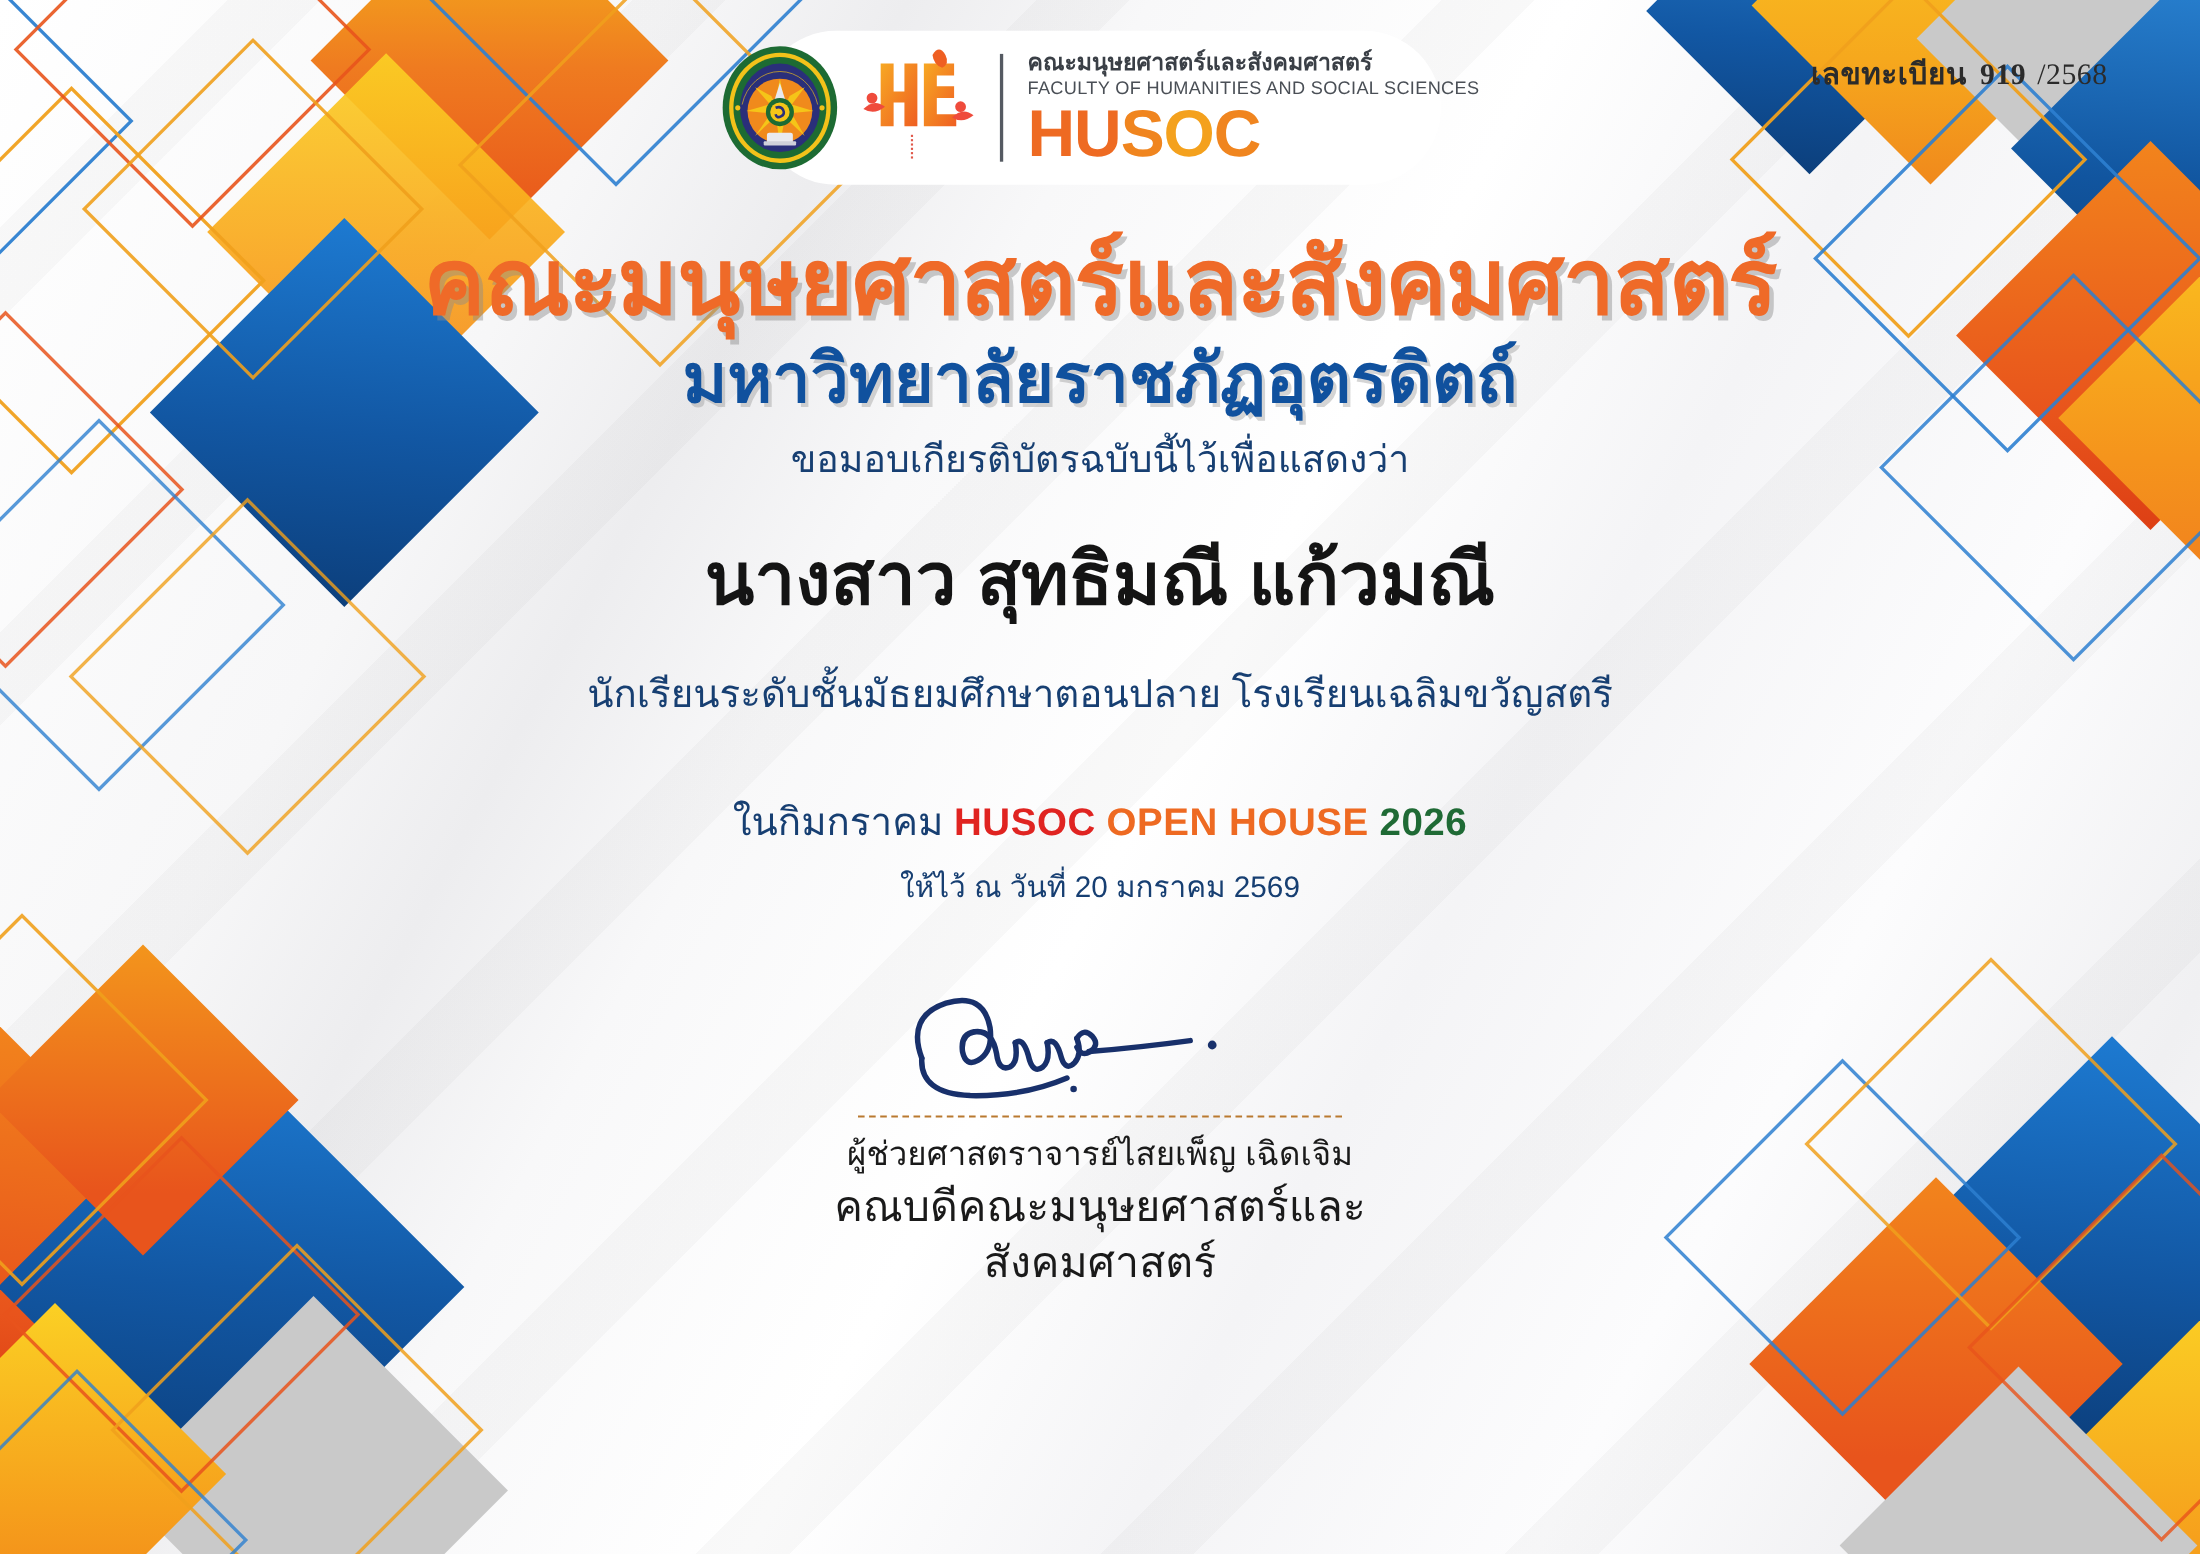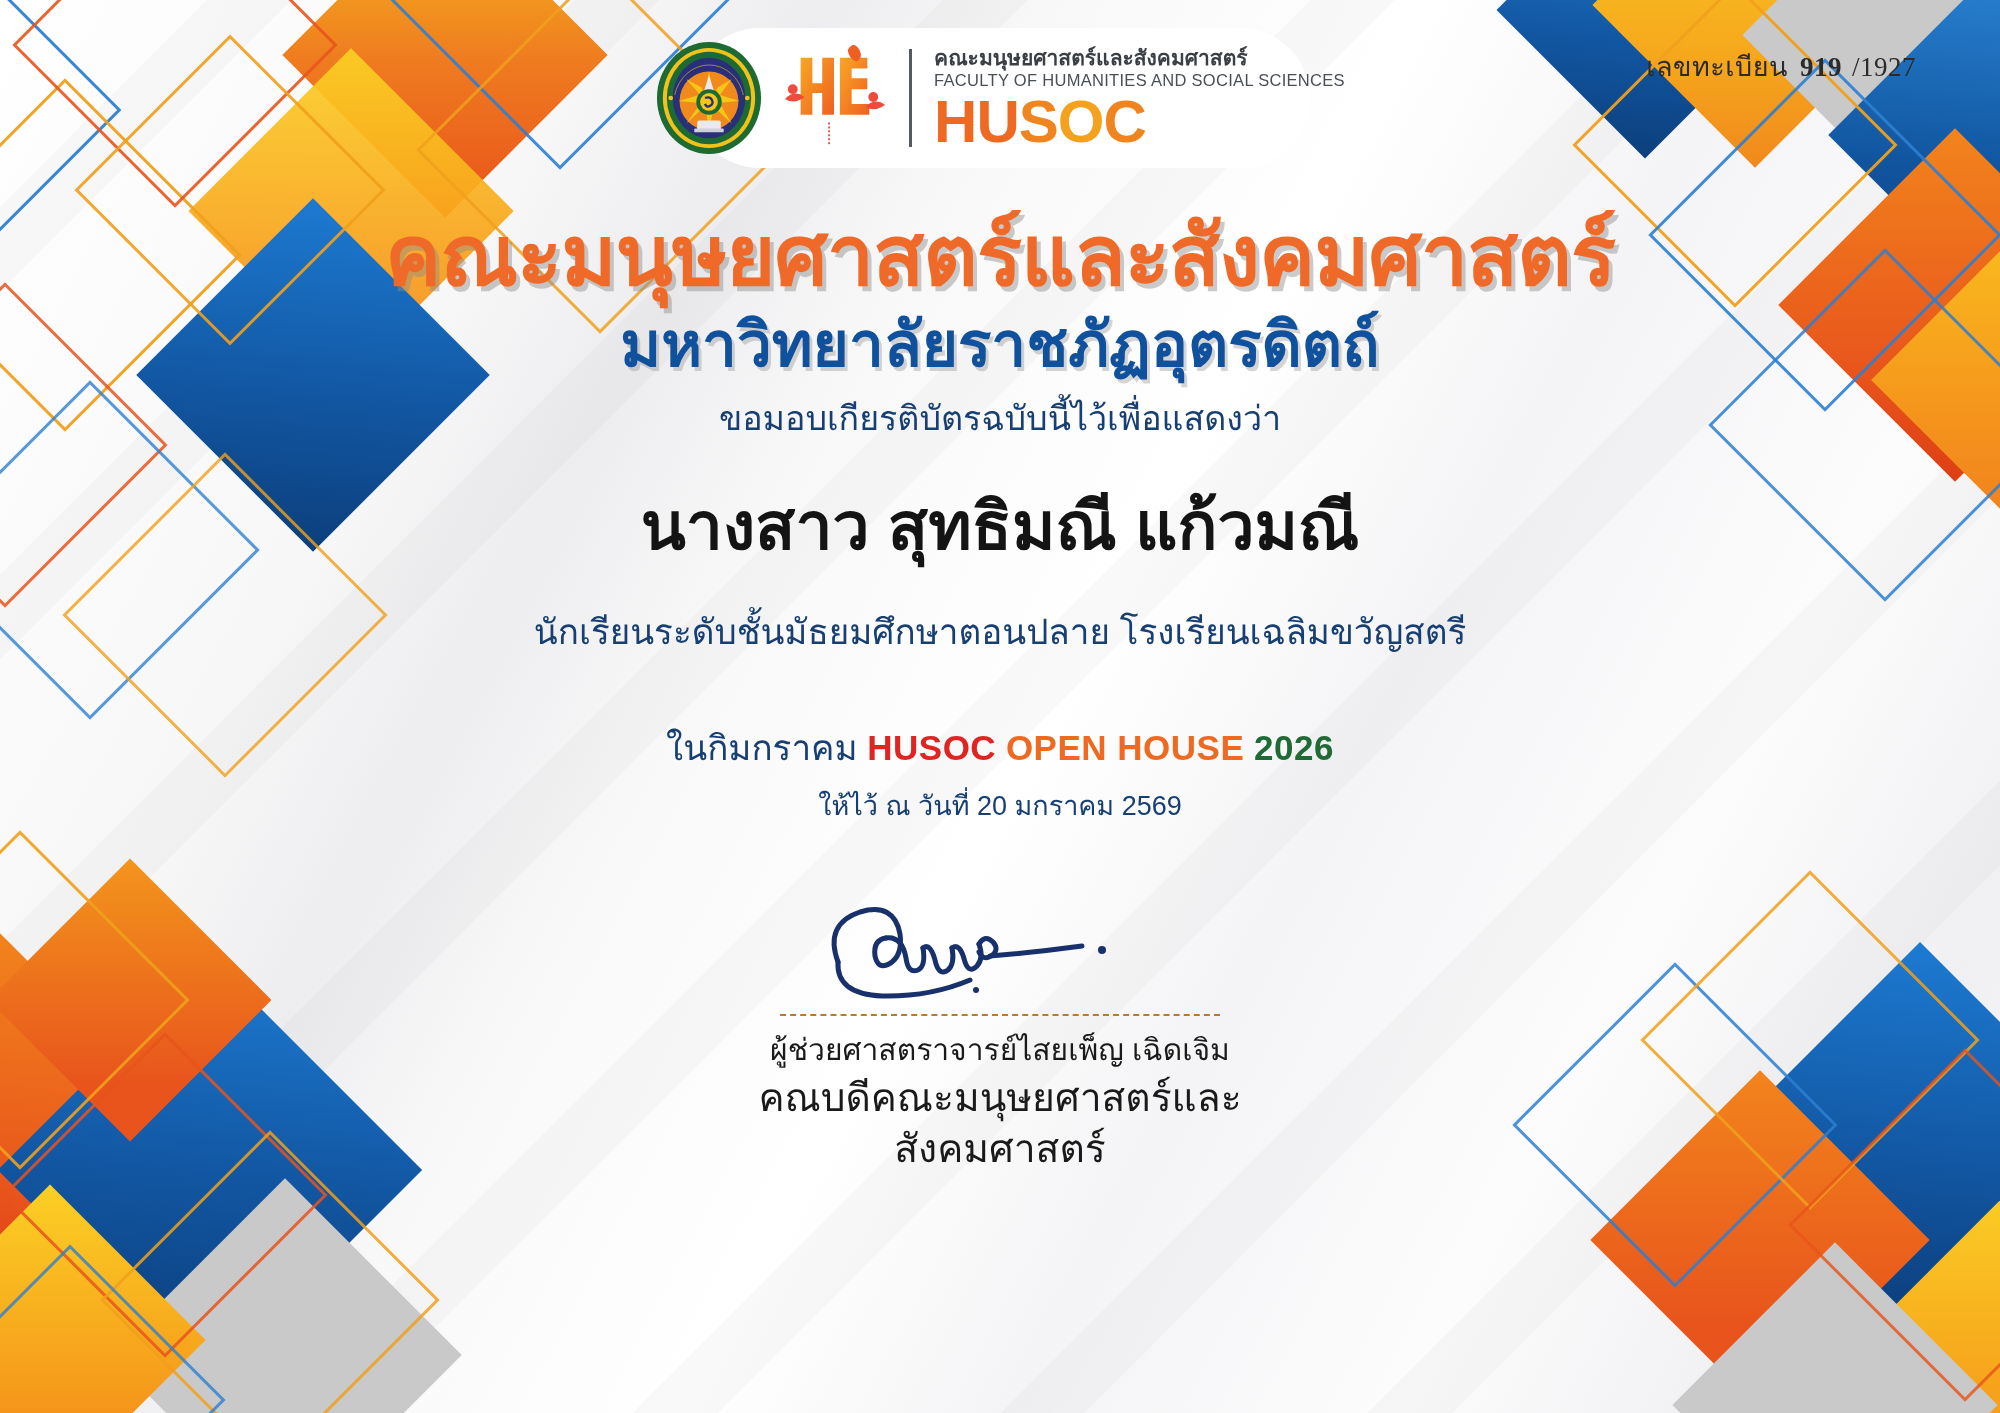--- a/index.html
+++ b/index.html
@@ -71,21 +71,21 @@
     margin-top:2px; white-space:nowrap;
   }
 
   
   #reg-no {
     position:absolute; right:84px; top:45px;
     font-family:"Liberation Serif","DejaVu Serif",serif;
     font-size:27px; color:#2b2b2b; letter-spacing:0.5px; z-index:25;
     white-space:nowrap;
   }
-  #reg-no .rg { margin-right:12px; }
+  #reg-no .rg { margin-right:12px;font-weight:bold; }
   #reg-no .num { margin-right:10px;font-weight:bold; }
 
   
   #content { position:absolute; inset:0; z-index:15; text-align:center; }
 
   #title1 {
     position:absolute; top:212px; left:0; right:0;
     font-size:84px; font-weight:800; color:#ef6a28;
     letter-spacing:-1px; line-height:1.05;
     text-shadow:4px 5px 0 rgba(140,140,140,0.45);
@@ -256,21 +256,21 @@
     <div id="pill-text">
       <div id="fac-th">คณะมนุษยศาสตร์และสังคมศาสตร์</div>
       <div id="fac-en">FACULTY OF HUMANITIES      AND SOCIAL SCIENCES</div>
       <div id="husoc-word">
         <span style="color:#ee6a22">H</span><span style="color:#ee6a22">U</span><span style="color:#f0851f">S</span><span style="color:#f4a11d">O</span><span style="color:#f0851f">C</span>
       </div>
     </div>
   </div>
 
   <div id="reg-no">
-    <span class="rg">เลขทะเบียน</span><span class="num">919</span><span class="yr">/1927</span>
+    <span class="rg">เลขทะเบียน</span><span class="num">919</span><span class="yr">/2568</span>
   </div>
 
   <div id="content">
 
     <div id="title1">คณะมนุษยศาสตร์และสังคมศาสตร์</div>
     <div id="title2">มหาวิทยาลัยราชภัฏอุตรดิตถ์</div>
     <div id="recipient">นางสาว สุทธิมณี  แก้วมณี</div>
 
     <div id="subtitle">ขอมอบเกียรติบัตรฉบับนี้ไว้เพื่อแสดงว่า</div>
 

